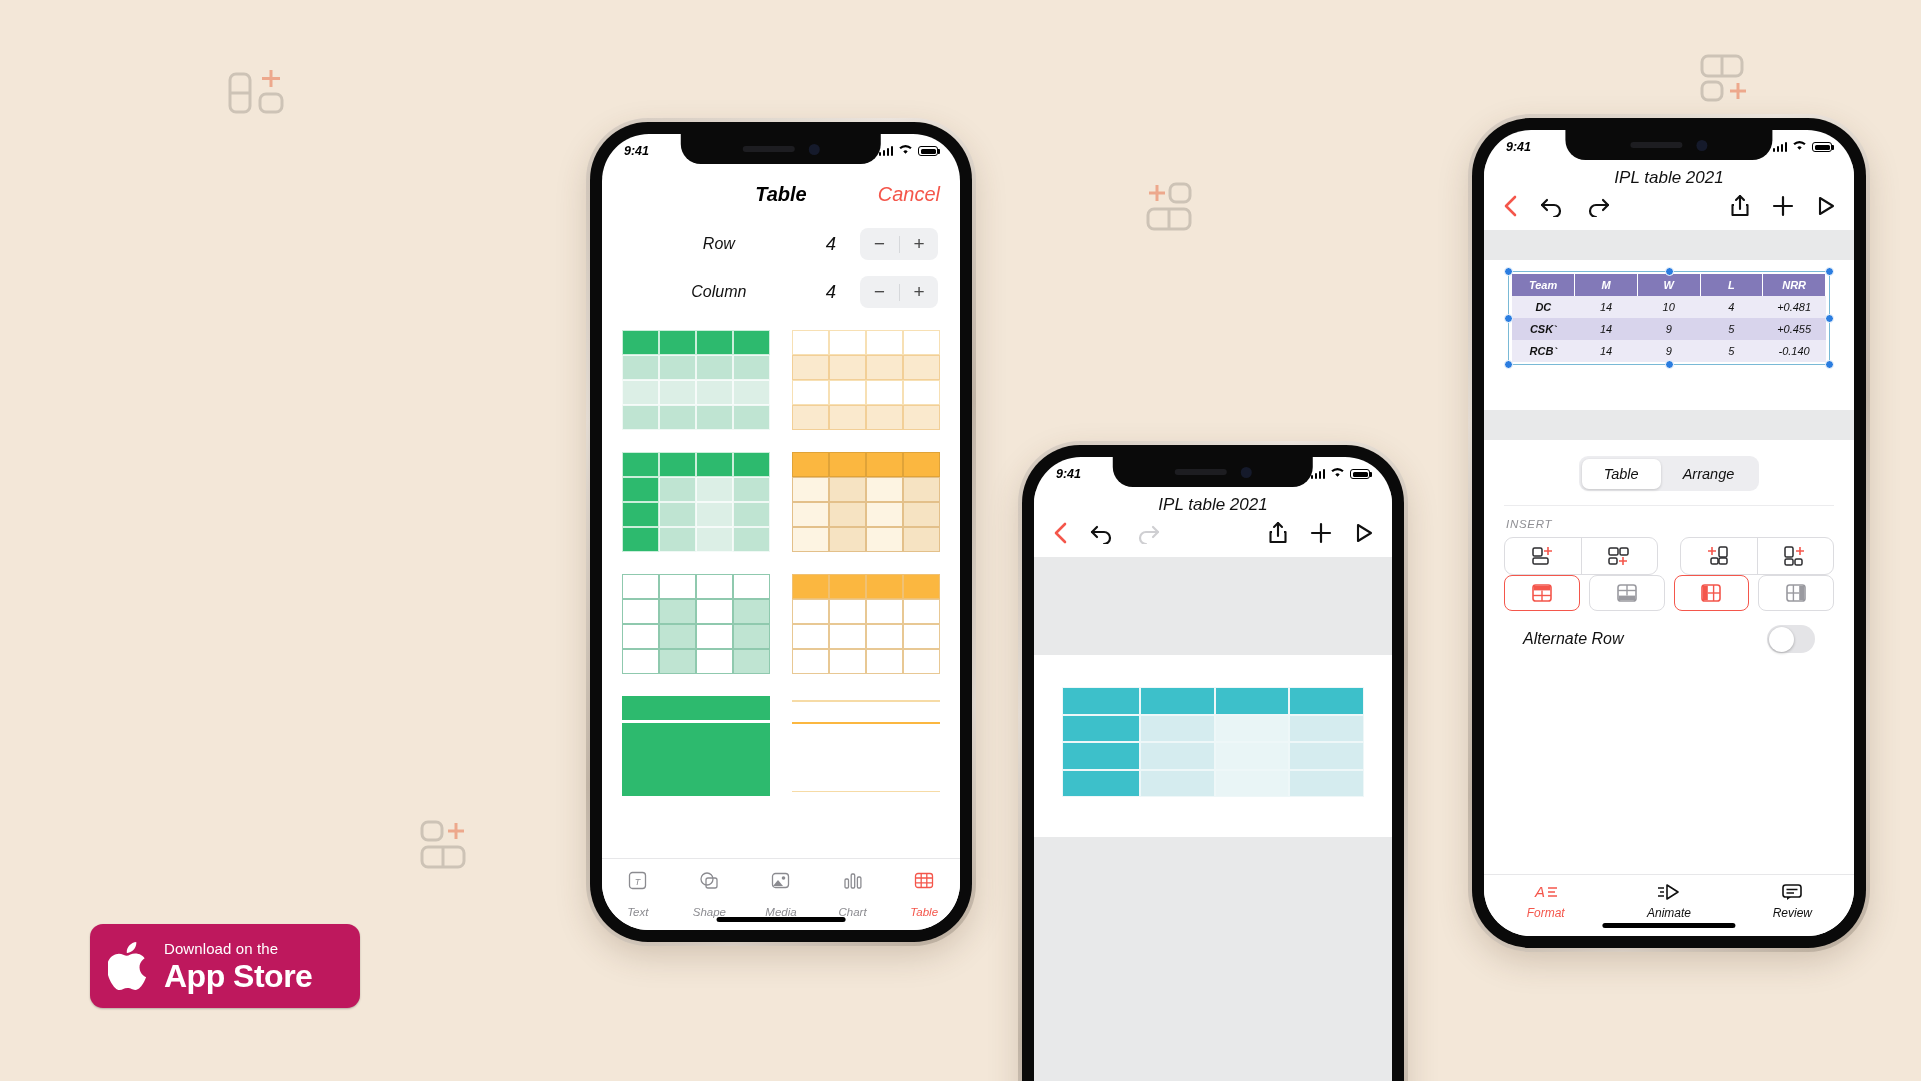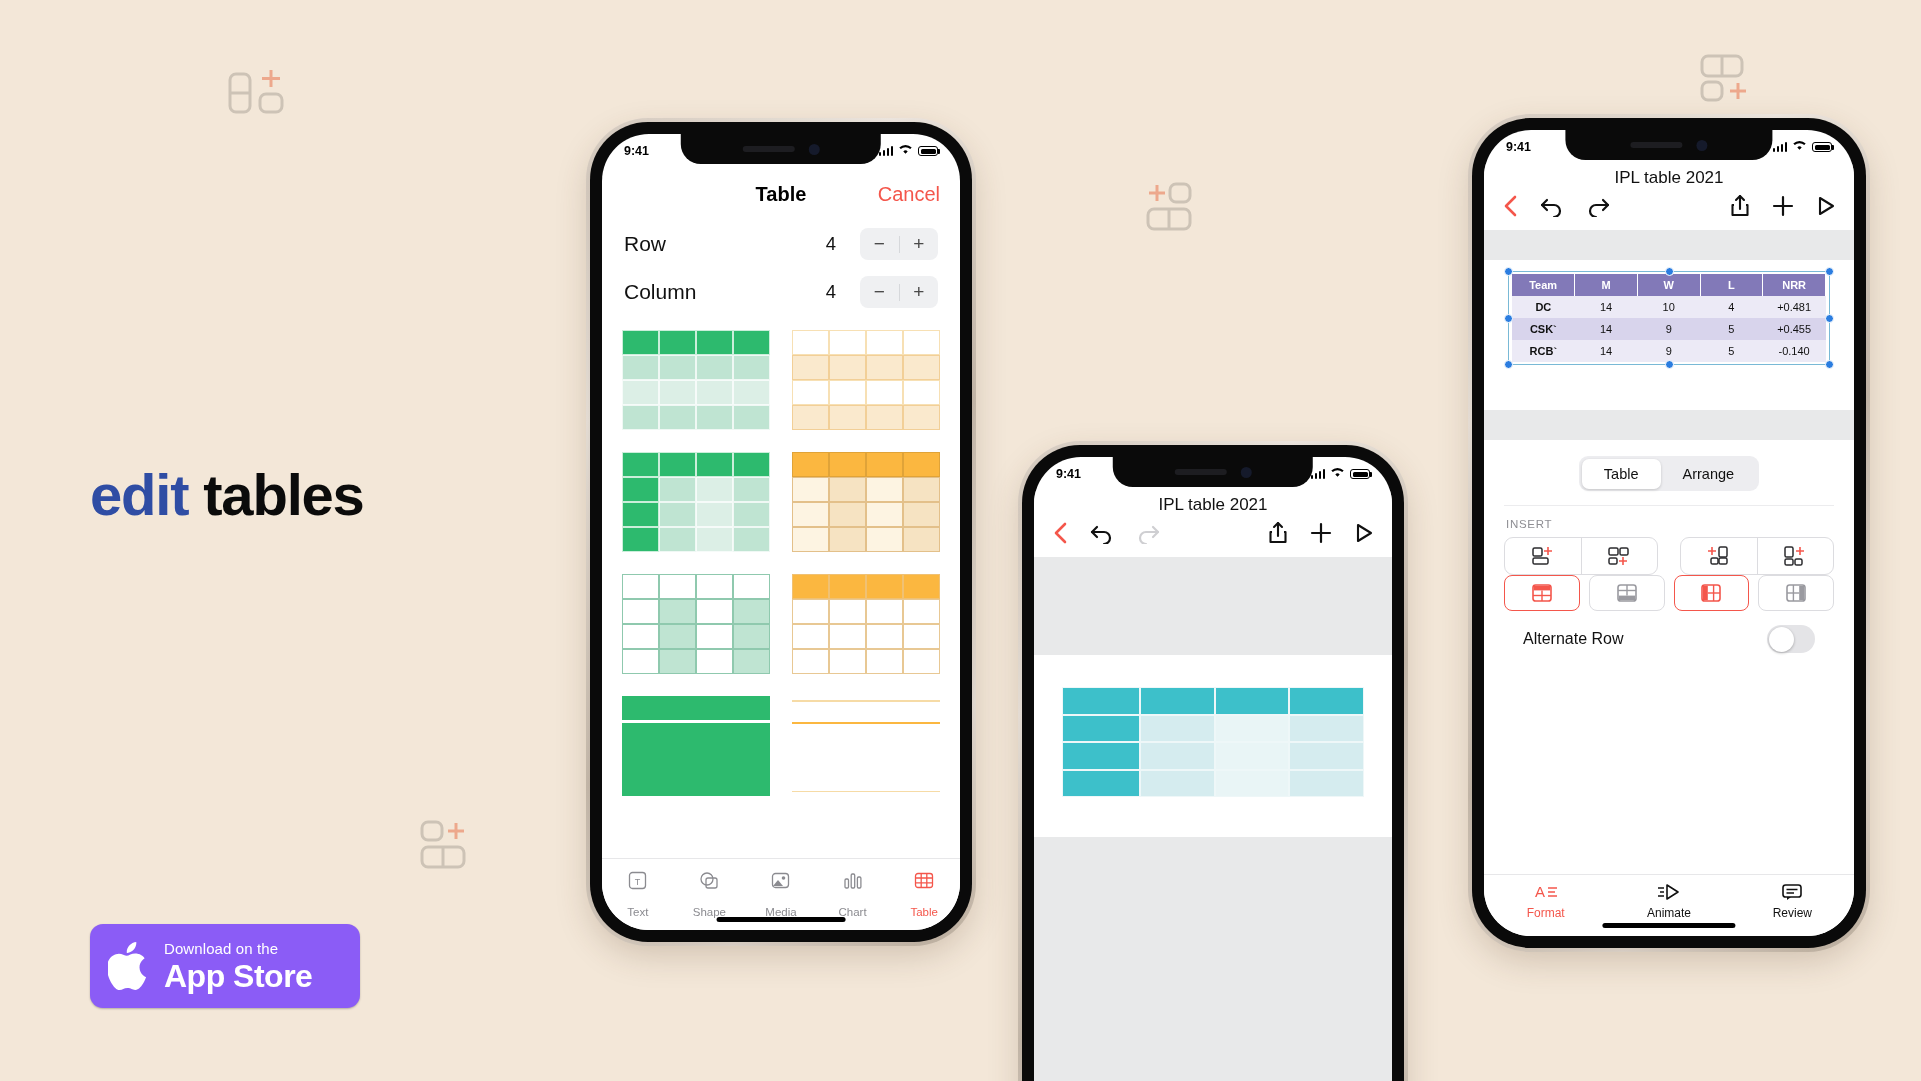--- a/index.html
+++ b/index.html
@@ -25,42 +25,42 @@
   .promo-head {
     margin-top:48px; font-size:58px; font-weight:bold; line-height:1.46;
     letter-spacing:-1.2px; color:#0b0b0b;
   }
   .c-red { color:#e8453c; }
   .c-blue { color:#2f4da4; }
 
   
   .appstore {
     position:absolute; left:90px; top:924px;
-    width:270px; height:84px; background:#8b5cf6; border-radius:13px;
+    width:270px; height:84px; background:#be185d; border-radius:13px;
     display:flex; align-items:center; padding:0 18px; gap:14px;
     box-shadow:0 1px 2px rgba(0,0,0,.25);
   }
   .appstore .apple { width:42px; height:50px; flex:0 0 auto; }
   .as-text { color:#fff; line-height:1; }
   .as-small { font-size:15px; letter-spacing:.1px; margin-bottom:4px; }
   .as-big { font-size:32px; font-weight:bold; letter-spacing:-.5px; }
 
   
   .phone {
     position:absolute; background:#0a0a0a; border-radius:58px;
     padding:12px; box-shadow:0 12px 34px rgba(80,55,30,.22);
   }
   .phone::before{ 
     content:""; position:absolute; inset:-4px; border-radius:62px;
     background:linear-gradient(135deg,#d9cfc4,#f2ece5 25%,#cdc2b5 55%,#efe8e0 80%,#c9bdae);
     z-index:-1;
   }
   .screen {
     position:relative; width:100%; height:100%; background:#fff;
-    border-radius:47px; overflow:hidden;
+    border-radius:47px; overflow:hidden;font-style:italic;
   }
   .notch {
     position:absolute; top:0; left:50%; transform:translateX(-50%);
     width:56%; height:30px; background:#0a0a0a;
     border-bottom-left-radius:20px; border-bottom-right-radius:20px; z-index:6;
     display:flex; align-items:center; justify-content:center; gap:14px;
   }
   .speaker { width:52px; height:6px; background:#1d1d21; border-radius:3px; }
   .frontcam { width:11px; height:11px; border-radius:50%; background:#151a2b; }
   .statusbar {
@@ -87,21 +87,21 @@
     position:relative; height:52px; margin-top:34px;
     display:flex; align-items:center; justify-content:center;
   }
   .p1-title { font-size:20px; font-weight:bold; color:#000; }
   .p1-cancel {
     position:absolute; right:20px; font-size:20px; color:#f4564b;
   }
   .stepper-row {
     display:flex; align-items:center; padding:0 22px; height:48px; gap:12px;
   }
-  .stepper-label { font-size:21px; color:#111; flex:1; }
+  .stepper-label { font-size:16px; color:#111; flex:1;text-align:center; }
   .stepper-val { font-size:18.5px; color:#111; margin-right:12px; }
   .stepper {
     display:flex; align-items:center; background:#eff0f2; border-radius:8px;
     width:78px; height:32px; overflow:hidden;
   }
   .stepper span {
     flex:1; display:flex; align-items:center; justify-content:center;
     font-size:19px; color:#4a4a4a; height:100%;
   }
   .stepper .sep { flex:0 0 1px; width:1px; background:#d6d8db; height:17px; }
@@ -206,21 +206,20 @@
     <rect x="2" y="2" width="20" height="18" rx="6" fill="none" stroke="#cdc3b6" stroke-width="3"></rect>
     <rect x="2" y="27" width="42" height="20" rx="6" fill="none" stroke="#cdc3b6" stroke-width="3"></rect>
     <line x1="23" y1="27" x2="23" y2="47" stroke="#cdc3b6" stroke-width="3"></line>
     <line x1="36" y1="3" x2="36" y2="19" stroke="#eda88c" stroke-width="3"></line>
     <line x1="28" y1="11" x2="44" y2="11" stroke="#eda88c" stroke-width="3"></line>
   </svg>
 </div>
 
 <div class="promo">
   <div class="promo-head">
-    <div><span class="c-blue">edit</span><span> tables</span></div>
   </div>
 </div>
 
 <div class="appstore">
   <div class="apple">
     <svg width="42" height="50" viewBox="0 0 42 50">
       <path d="M31.5 26.4c0-6 4.9-8.9 5.1-9.1-2.8-4.1-7.2-4.6-8.7-4.7-3.7-.4-7.2 2.2-9.1 2.2-1.9 0-4.8-2.1-7.9-2.1-4 .1-7.8 2.4-9.9 6-4.2 7.3-1.1 18.2 3 24.2 2 2.9 4.4 6.2 7.6 6.1 3-.1 4.2-2 7.9-2 3.7 0 4.7 2 7.9 1.9 3.3-.1 5.4-3 7.4-5.9 2.3-3.4 3.3-6.7 3.3-6.9-.1 0-6.4-2.4-6.6-9.7z" fill="#fff"></path>
       <path d="M25.8 8.6c1.7-2 2.8-4.8 2.5-7.6-2.4.1-5.3 1.6-7 3.6-1.5 1.8-2.9 4.6-2.5 7.3 2.7.2 5.4-1.4 7-3.3z" fill="#fff"></path>
     </svg>
   </div>

